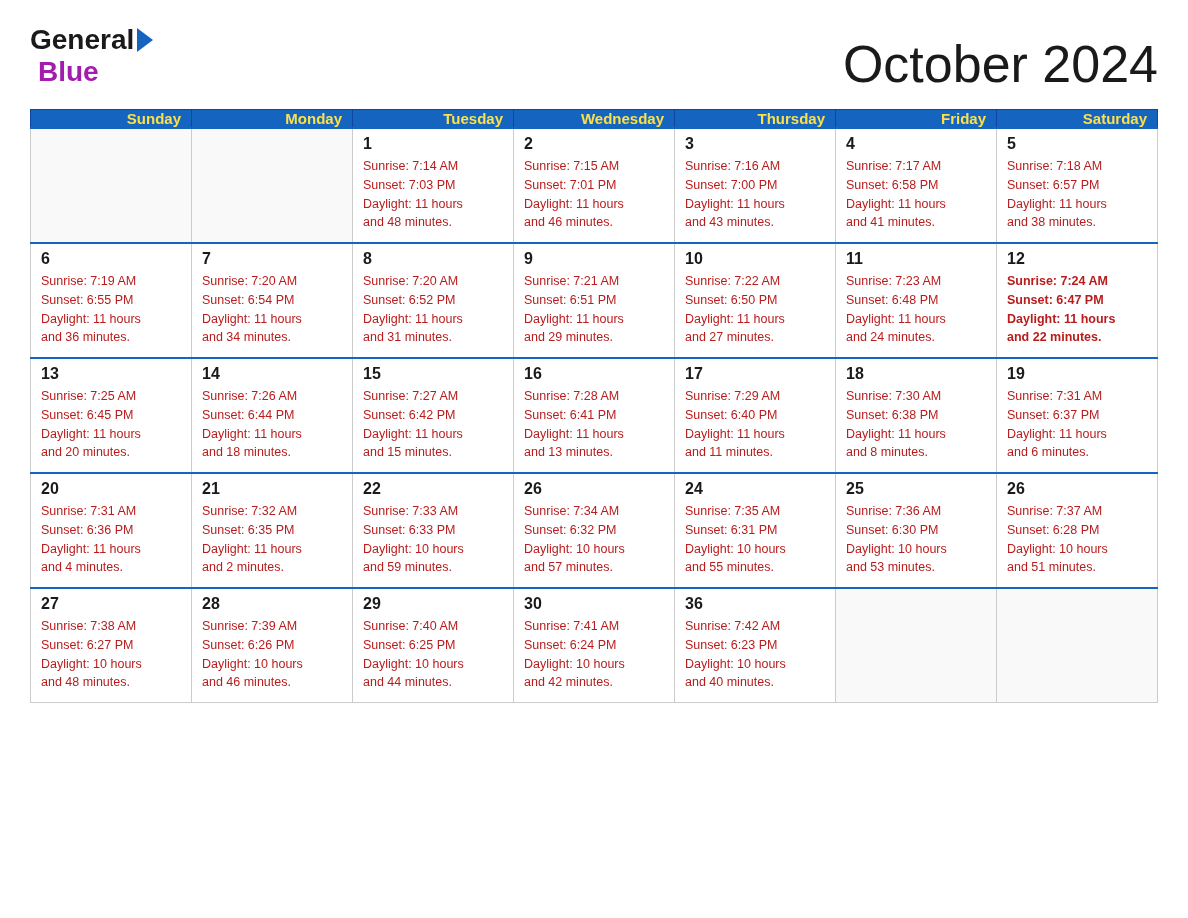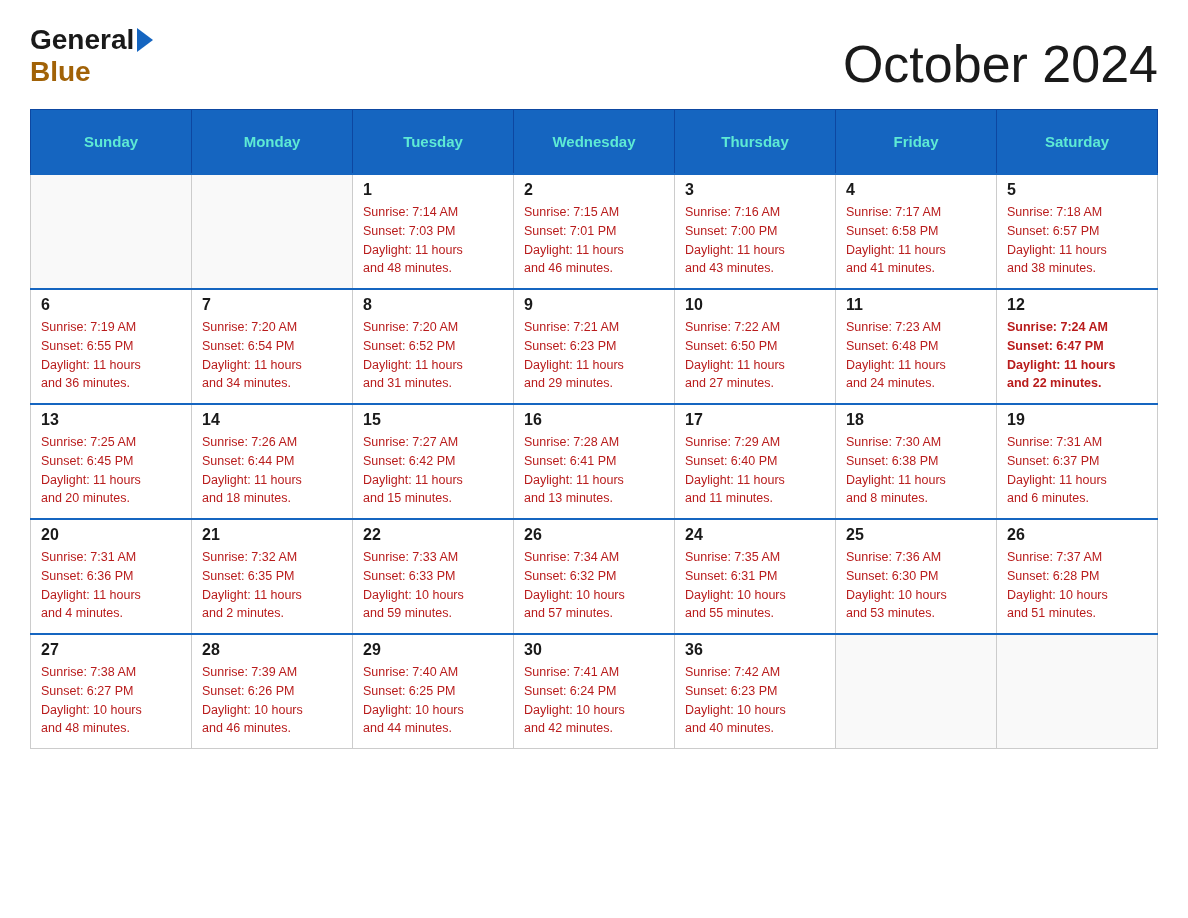--- a/index.html
+++ b/index.html
@@ -37,25 +37,25 @@
       color: #333;
       margin-top: 4px;
     }
     .calendar-table {
       width: 100%;
       border-collapse: collapse;
       border: 1px solid #aaa;
     }
     .calendar-table th {
       background-color: #1565c0;
-      color: #5eead4;
+      color: #fde047;
       font-size: 15px;
       font-weight: bold;
-      padding: 23px 10px;
-      text-align: center;
+      padding: 0 10px;
+      text-align: right;
       border: 1px solid #0d47a1;
     }
     .calendar-table td {
       width: calc(100% / 7);
       vertical-align: top;
       padding: 6px 10px 10px 10px;
       border: 1px solid #ccc;
       font-size: 13px;
       color: #222;
       height: 110px;
@@ -93,22 +93,22 @@
       height: 0;
       border-top: 12px solid transparent;
       border-bottom: 12px solid transparent;
       border-left: 16px solid #1565c0;
       margin-left: 3px;
       vertical-align: middle;
     }
     .logo-text-blue {
       font-size: 28px;
       font-weight: bold;
-      color: #a16207;
-      margin-left: 0;
+      color: #a21caf;
+      margin-left: 8px;
     }
   </style>
 </head>
 <body>
 
 <div class="header">
   <div class="logo">
     <div class="logo-row">
       <span class="logo-text-general">General</span>
       <span class="logo-arrow"></span>
@@ -192,21 +192,21 @@
         <td>
           <div class="day-number">8</div>
           <div class="day-info" style="white-space: pre-line;">Sunrise: 7:20 AM
 Sunset: 6:52 PM
 Daylight: 11 hours
 and 31 minutes.</div>
         </td>
         <td>
           <div class="day-number">9</div>
           <div class="day-info" style="white-space: pre-line;">Sunrise: 7:21 AM
-Sunset: 6:23 PM
+Sunset: 6:51 PM
 Daylight: 11 hours
 and 29 minutes.</div>
         </td>
         <td>
           <div class="day-number">10</div>
           <div class="day-info" style="white-space: pre-line;">Sunrise: 7:22 AM
 Sunset: 6:50 PM
 Daylight: 11 hours
 and 27 minutes.</div>
         </td>

